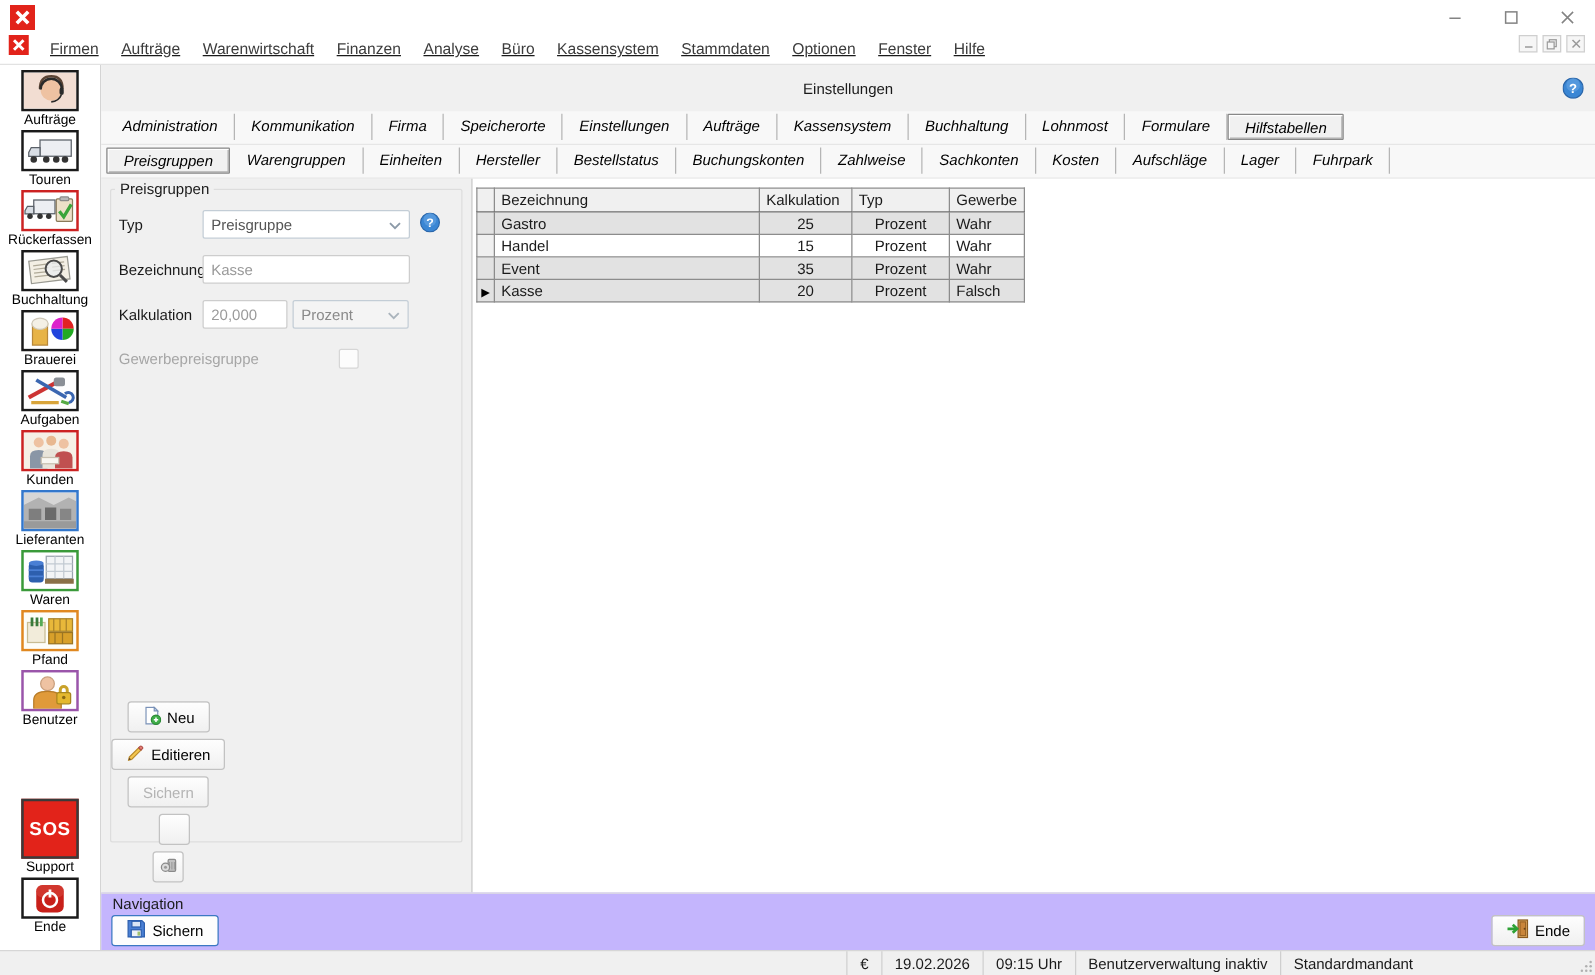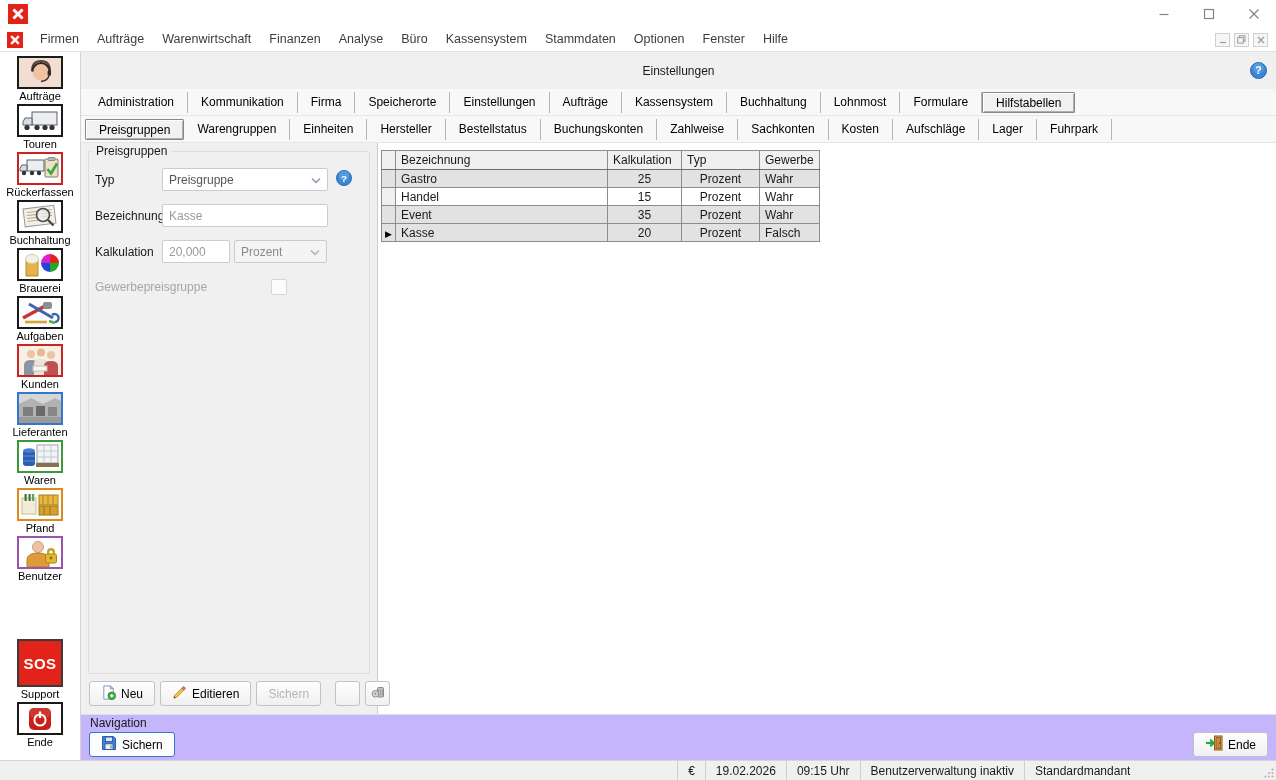--- a/index.html
+++ b/index.html
@@ -6,21 +6,21 @@
   html,body { width:1276px; height:780px; overflow:hidden; }
   body { font-family:"Liberation Sans", sans-serif; font-size:12px; color:#1a1a1a; background:#fff; }
 
   
   .titlebar { height:28px; background:#fff; display:flex; align-items:center; }
   .app-icon { width:20px; height:20px; background:#e2231a; margin-left:8px; display:flex; align-items:center; justify-content:center; }
   .win-controls { margin-left:auto; display:flex; }
   .win-btn { width:45px; height:28px; display:flex; align-items:center; justify-content:center; }
 
   
-  .menubar { height:24px; background:#fff; display:flex; align-items:center; border-bottom:1px solid #e2e2e2; }
+  .menubar { height:24px; background:#fff; display:flex; align-items:flex-start; border-bottom:1px solid #e2e2e2;text-decoration:underline; }
   .menu-icon { width:16px; height:16px; background:#e2231a; margin:0 8px 0 7px; display:flex; align-items:center; justify-content:center; flex:none; }
   .menu-item { padding:0 9px; color:#3c3c3c; font-size:12.5px; line-height:23px; cursor:default; }
   .mdi-controls { margin-left:auto; display:flex; gap:4px; margin-right:8px; }
   .mdi-btn { width:15px; height:14px; border:1px solid #cfcfcf; background:#f6f6f6; display:flex; align-items:center; justify-content:center; }
 
   
   .main { display:flex; height:708px; }
   .sidebar { width:81px; background:#fff; border-right:1px solid #d4d4d4; display:flex; flex-direction:column; align-items:center; padding:4px 0 10px 0; }
   .side-item { display:flex; flex-direction:column; align-items:center; margin-bottom:2px; cursor:pointer; }
   .side-frame { width:46px; height:33px; border:2px solid #1a1a1a; background:#fff; display:flex; align-items:center; justify-content:center; overflow:hidden; }
@@ -31,42 +31,42 @@
   .f-orange{ border-color:#e08820; }
   .f-purple{ border-color:#9a55aa; }
   .sos-box { width:46px; height:48px; background:#e2231a; border:2px solid #3a3a3a; color:#fff; font-weight:bold; font-size:15px; letter-spacing:.5px; display:flex; align-items:center; justify-content:center; }
   .mt-auto { margin-top:auto; }
 
   .right-col { flex:1; min-width:0; display:flex; flex-direction:column; background:#f0f0f0; }
   .header-strip { height:37px; position:relative; display:flex; align-items:center; justify-content:center; }
   .help-btn { position:absolute; right:9px; top:10px; width:17px; height:17px; cursor:pointer; }
 
   
-  .tabstrip { display:flex; align-items:flex-end; background:#f8f8f8; padding:2px 2px 2px 4px; height:27px; border-bottom:1px solid #e6e6e6; }
+  .tabstrip { display:flex; align-items:flex-start; background:#f8f8f8; padding:2px 2px 2px 4px; height:27px; border-bottom:1px solid #e6e6e6;font-style:italic; }
   .tab { padding:0 13px; height:21px; line-height:21px; font-size:12px; color:#000; border-right:1px solid #b5b5b5; cursor:pointer; white-space:nowrap; }
   .tab.selected { background:#f1f1f1; border:1px solid #888; box-shadow:inset 1px 1px 0 #fff, inset -1px -1px 0 #b0b0b0; border-radius:1px; }
 
   
   .content { flex:1; display:flex; min-height:0; }
   .form-panel { width:297px; background:#f0f0f0; border-right:1px solid #cccccc; position:relative; padding:6px 8px; }
   .groupbox { position:absolute; left:7px; right:7px; top:8px; bottom:40px; border:1px solid #ddd; border-radius:2px; }
   .group-legend { position:absolute; left:3px; top:-8px; background:#f0f0f0; padding:0 4px; font-size:12px; }
   .form-rows { position:absolute; left:6px; top:16px; right:6px; }
   .frow { display:flex; align-items:center; margin-bottom:13px; }
   .flabel { width:67px; flex:none; font-size:12px; }
   .combo { width:166px; height:23px; background:#fff; border:1px solid #c3cdd6; border-radius:2px; display:flex; align-items:center; padding:0 6px; color:#555; }
   .combo .chev { margin-left:auto; }
   .tinput { width:166px; height:23px; background:#fff; border:1px solid #cdcdcd; border-radius:2px; padding:0 6px; color:#9a9a9a; font-family:"Liberation Sans",sans-serif; font-size:12px; }
   .tinput.small { width:68px; }
   .combo.small { width:93px; margin-left:4px; background:#f4f4f4; }
   .helpmini { margin-left:8px; flex:none; }
   .disabled-label { color:#a6a6a6; }
   .checkbox { width:16px; height:16px; border:1px solid #d6d6d6; background:#fcfcfc; border-radius:2px; margin-left:64px; }
 
-  .btn-row { position:absolute; left:8px; bottom:8px; display:flex; align-items:center; gap:5px; }
+  .btn-row { position:absolute; left:8px; bottom:8px; display:flex; align-items:center; gap:5px;flex-direction:column; }
   .btn { height:25px; border:1px solid #c2c2c2; border-radius:3px; background:linear-gradient(#fefefe,#f0f0f0); display:inline-flex; align-items:center; justify-content:center; gap:5px; padding:0 11px; font-size:12px; cursor:pointer; }
   .btn.disabled { color:#b4b4b4; cursor:default; }
   .btn.sq { width:25px; padding:0; }
   .btn.spaced { margin-left:9px; }
 
   .table-panel { flex:1; background:#fff; padding:7px 0 0 3px; min-width:0; }
   table.grid { border-collapse:collapse; font-size:12px; }
   .grid th, .grid td { border:1px solid #8c8c8c; height:18px; padding:0 5px; font-weight:normal; text-align:left; white-space:nowrap; }
   .grid th { background:#f0f0f0; height:19px; border-bottom:1px solid #6e6e6e; }
   .grid td.num { text-align:center; }

